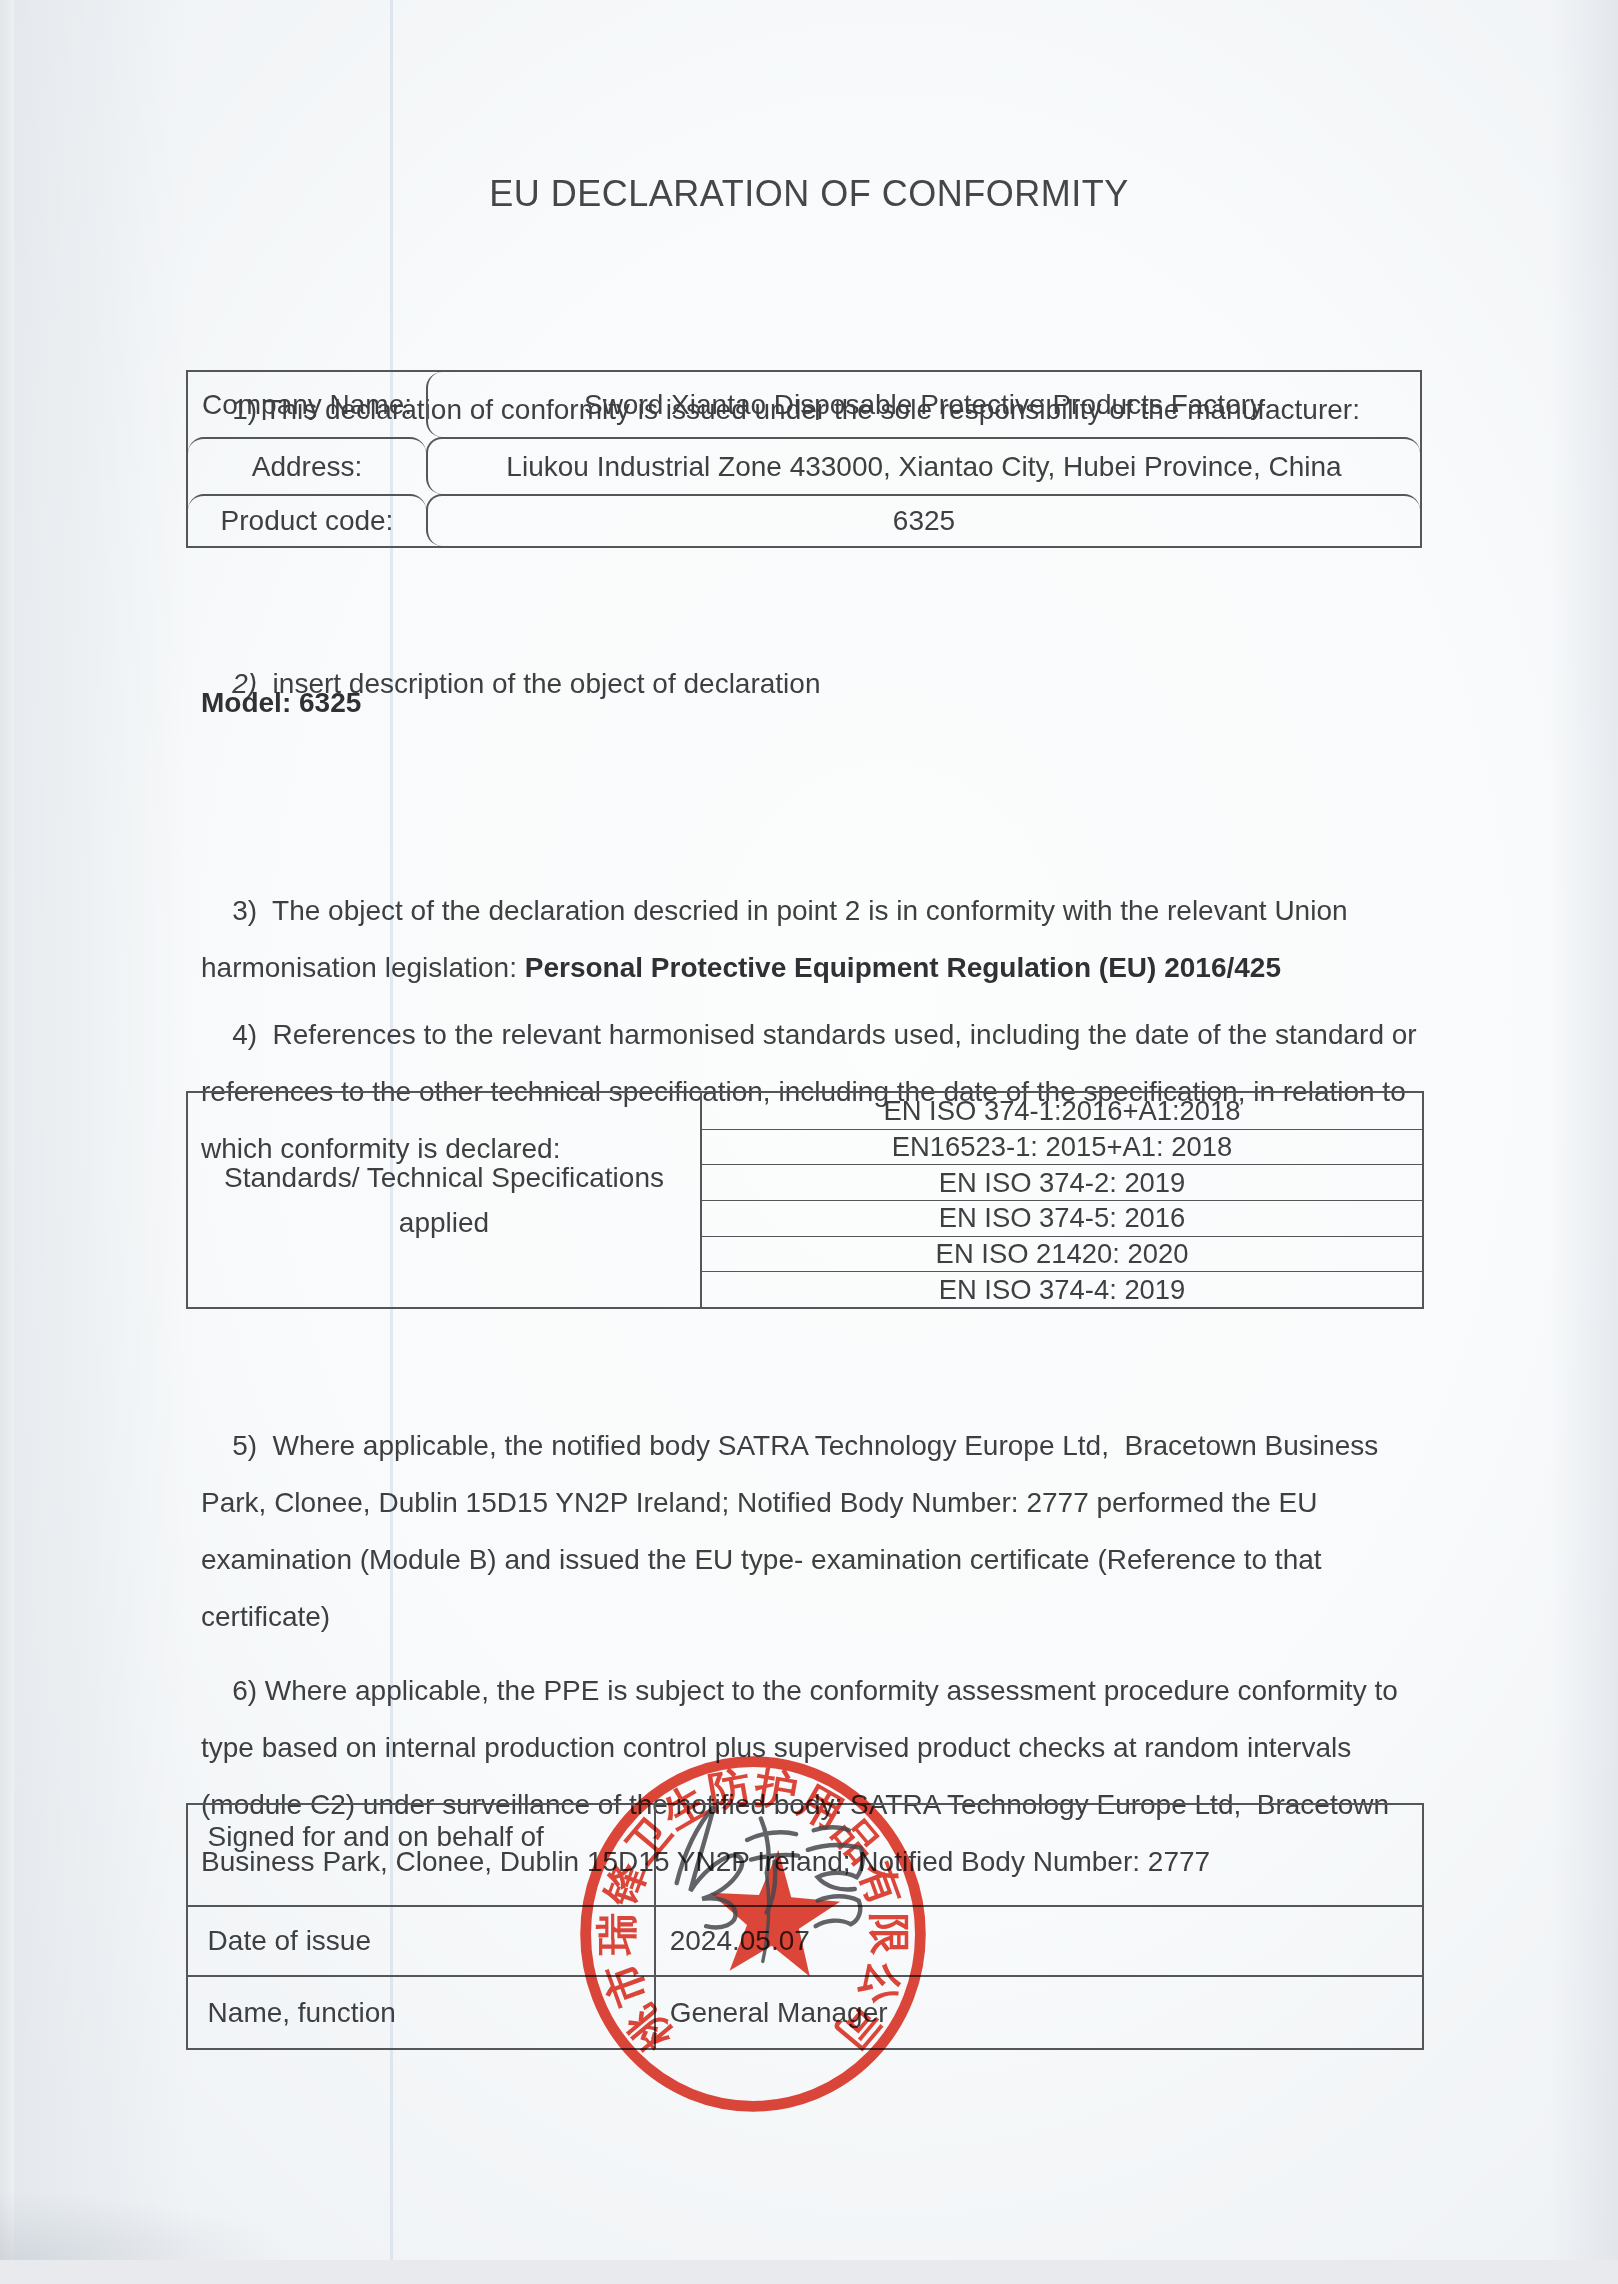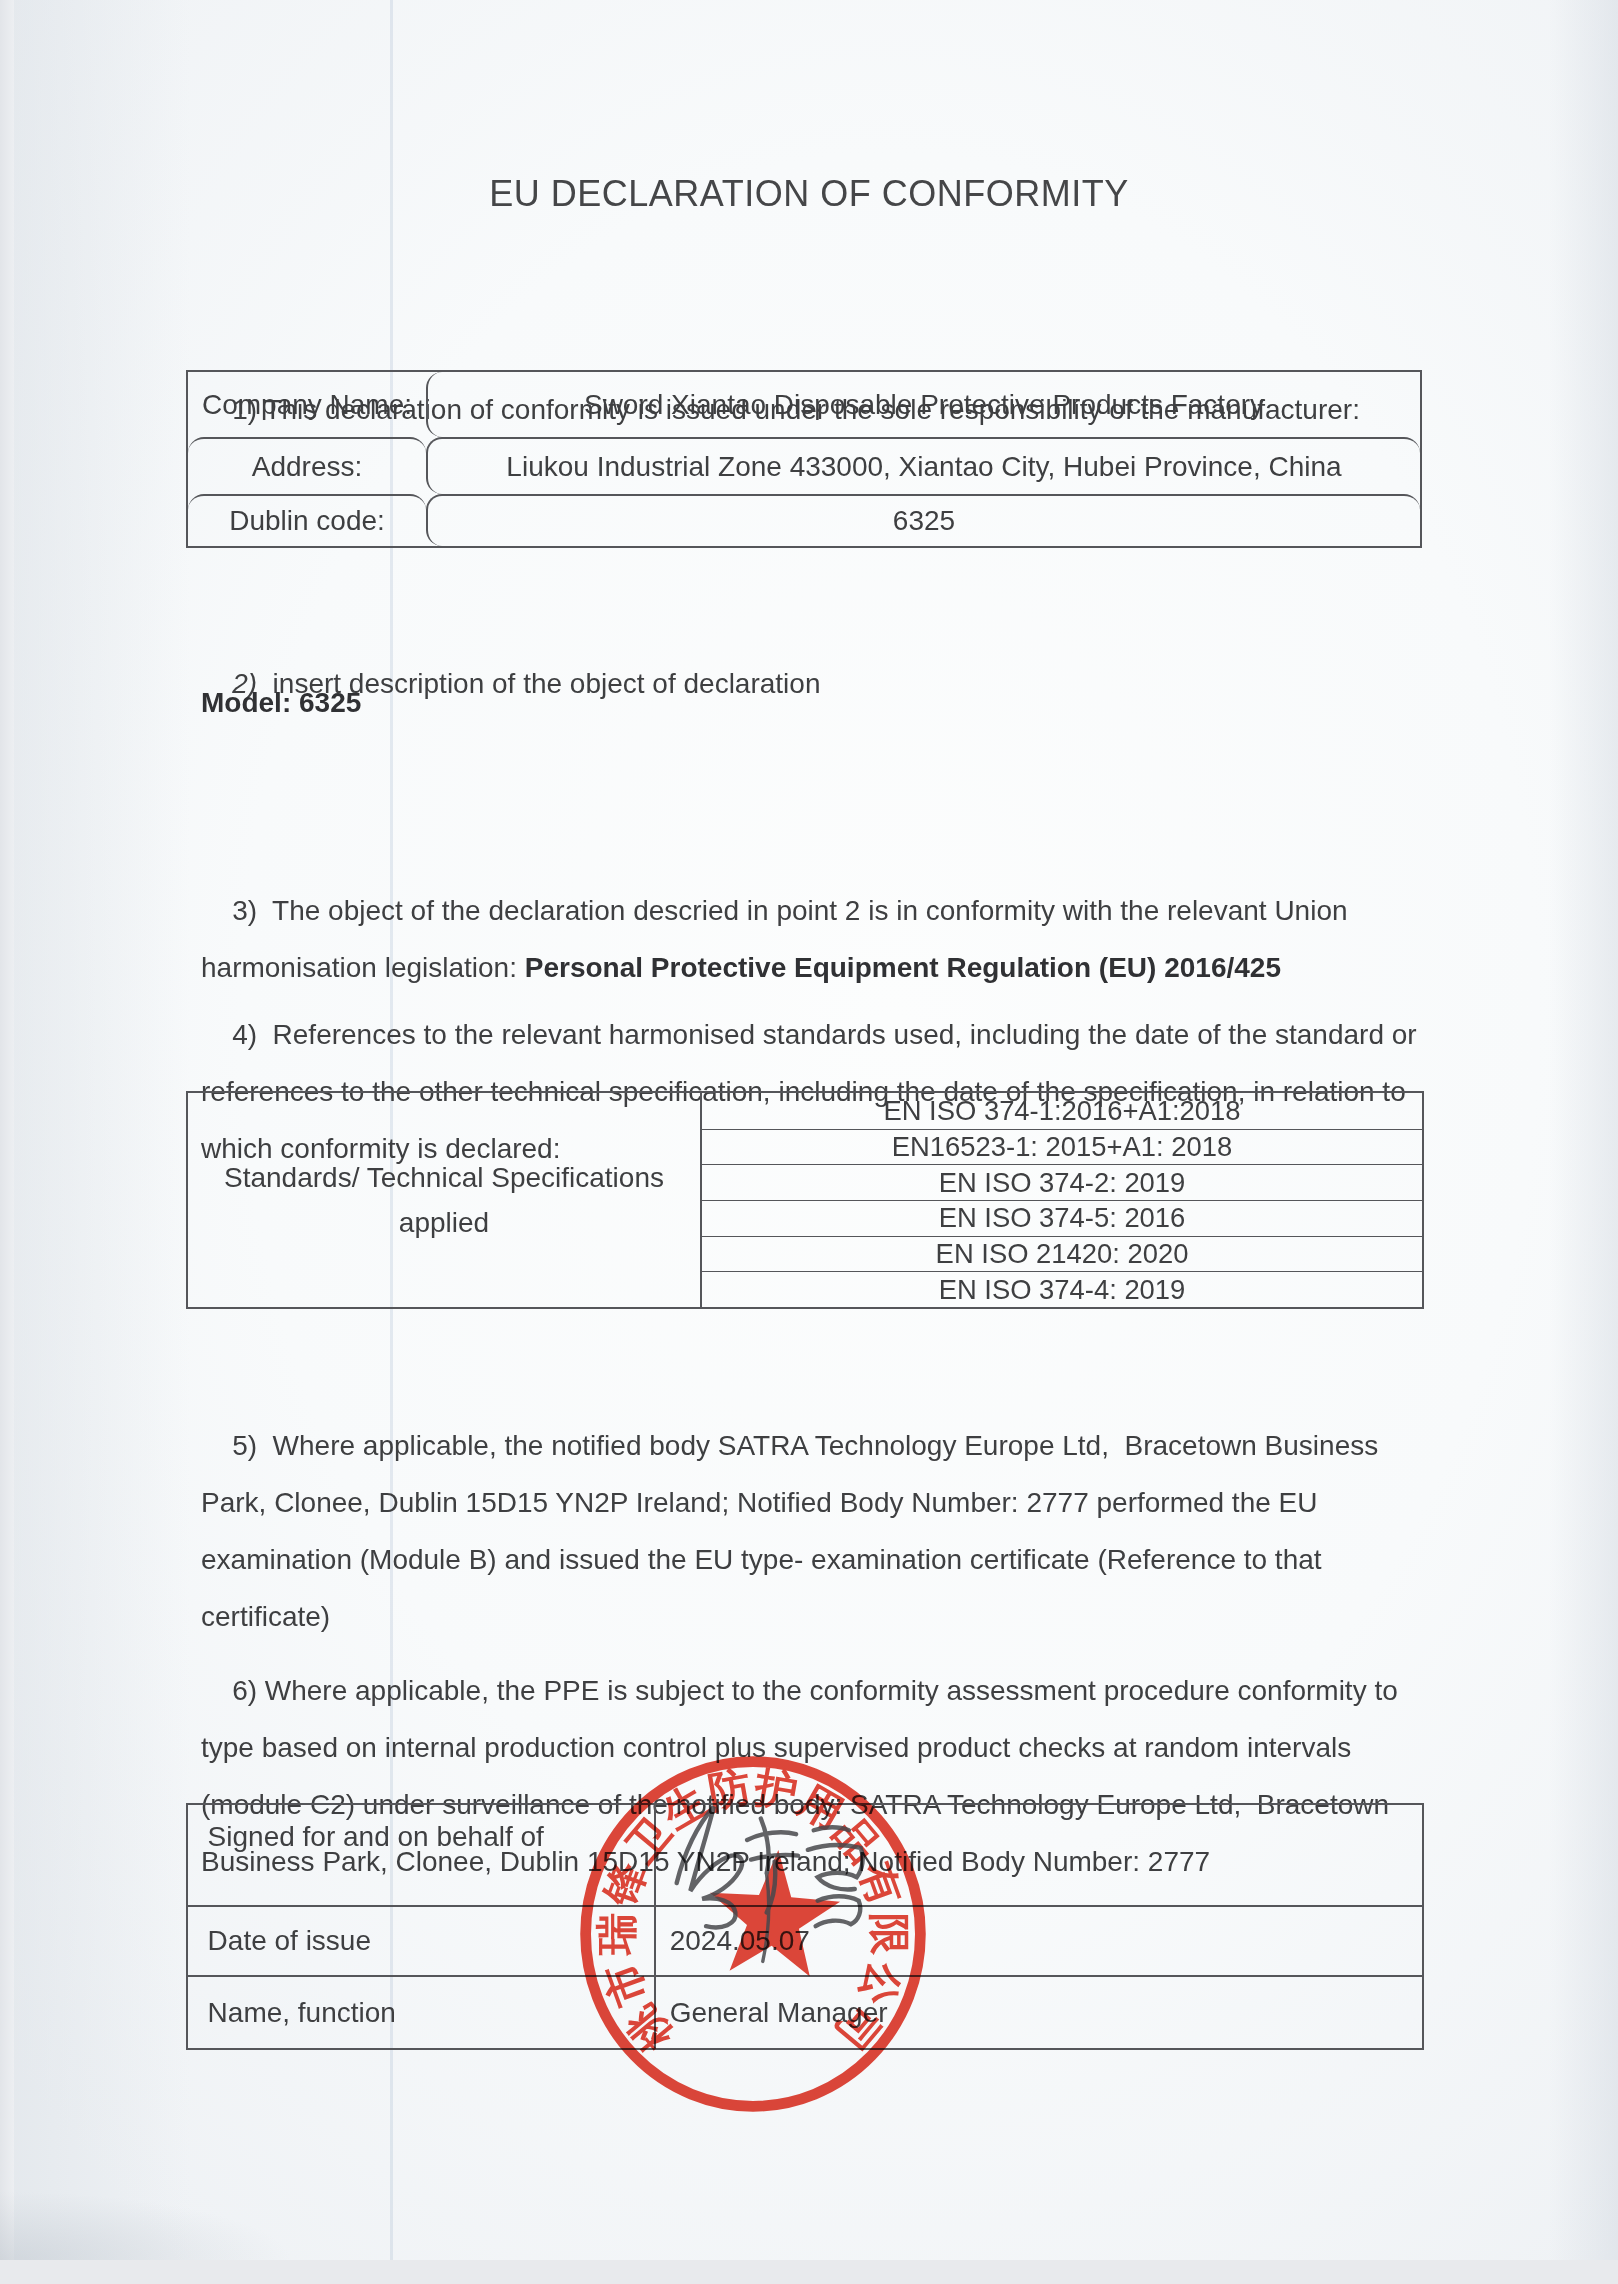--- a/index.html
+++ b/index.html
@@ -88,21 +88,21 @@
 
   <div class="para" style="top:324px">
     <span>1) This declaration of conformity is issued under the sole responsibility of the manufacturer:</span>
   </div>
 
   <div class="doc-table" id="mfr-table">
     <div class="cell center">Company Name:</div>
     <div class="cell center val">Sword Xiantao Disposable Protective Products Factory</div>
     <div class="cell center">Address:</div>
     <div class="cell center val">Liukou Industrial Zone 433000, Xiantao City, Hubei Province, China</div>
-    <div class="cell center">Dublin code:</div>
+    <div class="cell center">Product code:</div>
     <div class="cell center val">6325</div>
   </div>
 
   <div class="para" style="top:598px">
     <span class="italic">2)</span><span>  insert description of the object of declaration</span>
   </div>
 
   <div class="para bold" style="top:686px;line-height:33px">Model: 6325</div>
 
   <div class="para" style="top:825px">

